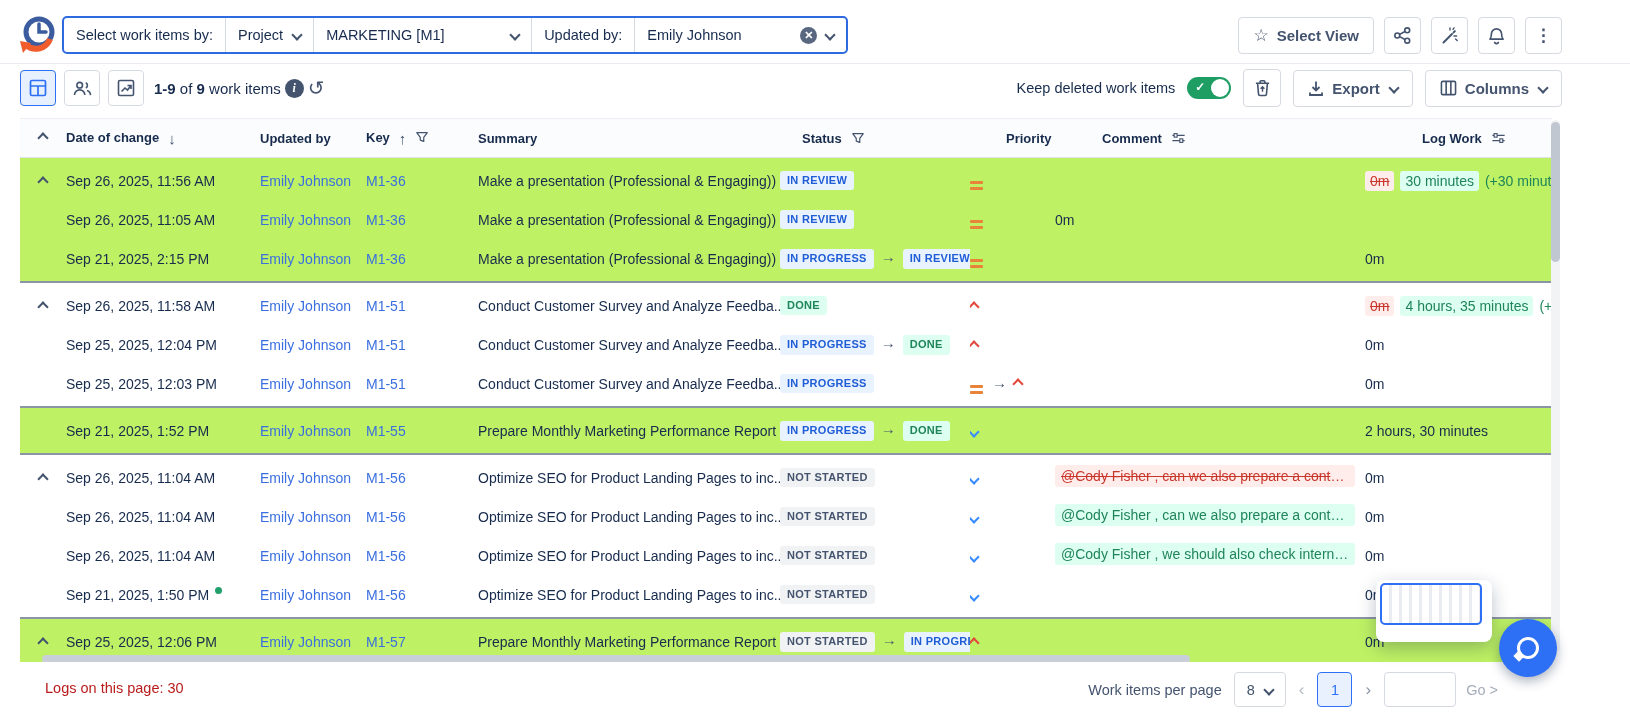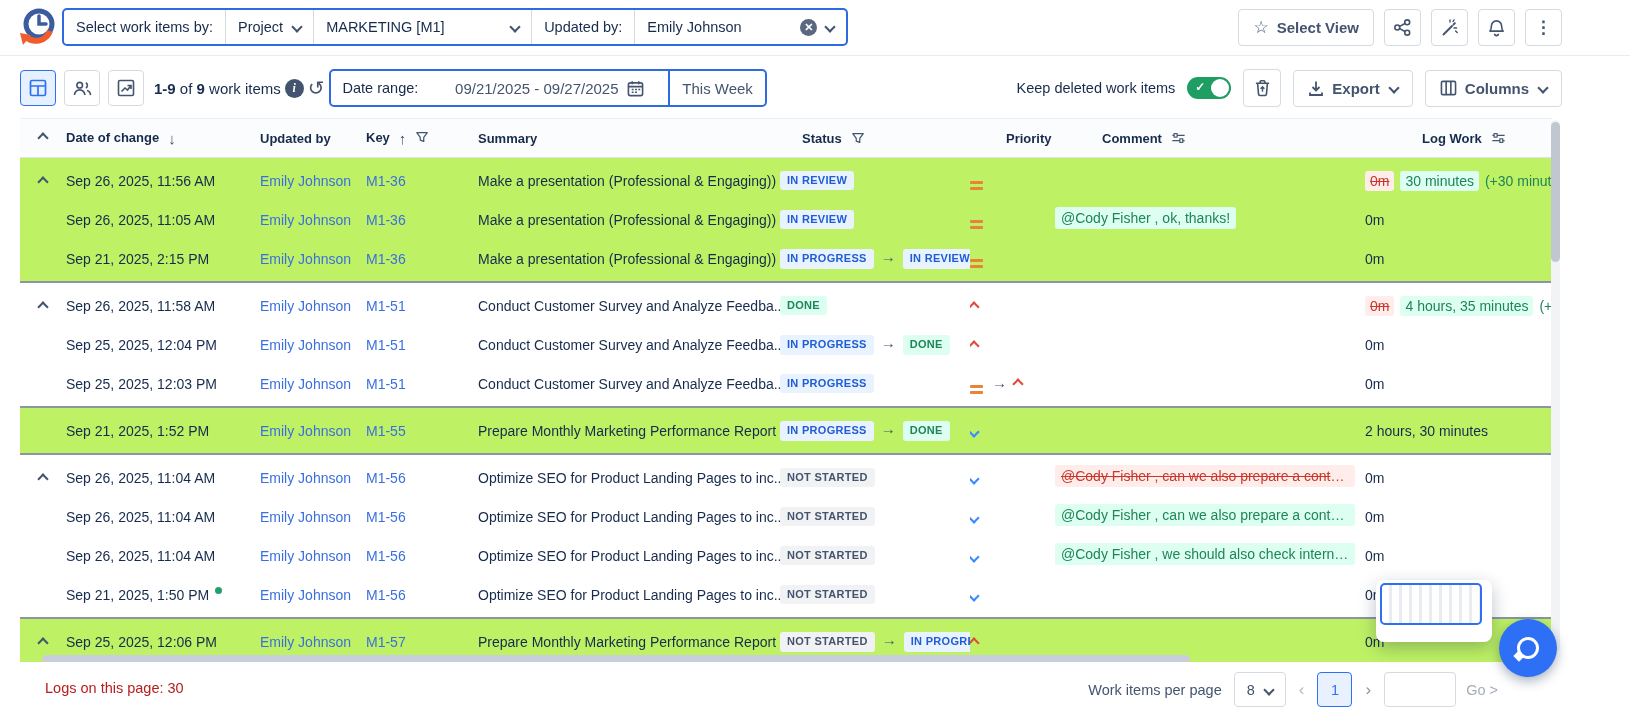--- a/index.html
+++ b/index.html
@@ -1,21 +1,21 @@
 <!DOCTYPE html>
 <html><head>
 <meta charset="utf-8">
 <style>
   * { box-sizing:border-box; margin:0; padding:0; }
   html,body { width:1630px; height:728px; }
   body { position:relative; background:#fff; overflow:hidden;
          font-family:"Liberation Sans", sans-serif; color:#172b4d; font-size:14px; }
 
   
-  .topbar { position:absolute; left:0; top:0; width:1630px; height:56px; background:#fff;
+  .topbar { position:absolute; left:0; top:8px; width:1630px; height:56px; background:#fff;
             border-bottom:1px solid #e9ebf0; }
   .logo { position:absolute; left:14px; top:5px; width:46px; height:46px; }
   .filter-group { position:absolute; left:62px; top:8px; height:38px; border:2px solid #2e6be0;
                   border-radius:5px; display:flex; align-items:stretch; background:#fff; }
   .fseg { display:flex; align-items:center; gap:8px; padding:0 12px; font-size:14.5px; color:#172b4d; white-space:nowrap; }
   .fseg.sep { border-left:1px solid #d5d9e0; }
   .fval { font-weight:400; }
   .wide { width:218px; justify-content:space-between; }
   .updwide { width:212px; justify-content:space-between; }
   .clear-x { width:17px; height:17px; border-radius:50%; background:#596780; color:#fff; font-size:11px;
@@ -227,36 +227,20 @@
 
   <div class="count">
     <b>1-9</b>
     <span>of</span>
     <b>9</b>
     <span>work items</span>
   </div>
   <span class="info-i">i</span>
   <span class="refresh">↺</span>
 
-  <div class="date-group">
-    <div class="dseg">
-      <span>Date range:</span>
-    </div>
-    <div class="dseg dval">
-      <span>09/21/2025 - 09/27/2025</span>
-      <svg width="17" height="17" viewBox="0 0 18 18">
-        <rect x="1.5" y="3" width="15" height="13.5" rx="2" fill="none" stroke="#44546f" stroke-width="1.7"></rect>
-        <path d="M5.5 1.2 V4.5 M12.5 1.2 V4.5 M1.5 7 H16.5" stroke="#44546f" stroke-width="1.7"></path>
-        <path d="M5 10 h2 M8.5 10 h2 M12 10 h2 M5 13 h2 M8.5 13 h2" stroke="#44546f" stroke-width="1.5"></path>
-      </svg>
-    </div>
-    <div class="dseg thisweek">
-      <span>This Week</span>
-    </div>
-  </div>
 
   <div class="tb-right">
     <span class="toggle-label">Keep deleted work items</span>
     <div class="toggle">
       <span class="chk">✓</span>
       <span class="knob"></span>
     </div>
     <button class="btn iconbtn" style="width:38px;height:38px;">
       <svg width="17" height="18" viewBox="0 0 18 19">
         <path d="M2 4.5 H16 M6.5 4.5 V2.8 a1 1 0 0 1 1-1 h3 a1 1 0 0 1 1 1 V4.5" fill="none" stroke="#44546f" stroke-width="1.7"></path>
@@ -360,21 +344,20 @@
           <div class="cell c-collapse"></div>
           <div class="cell"><span>Sep 26, 2025, 11:05 AM</span></div>
           <div class="cell"><span class="link">Emily Johnson</span></div>
           <div class="cell"><span class="link">M1-36</span></div>
           <div class="cell">Make a presentation (Professional &amp; Engaging))</div>
           <div class="cell"><span class="badge b-blue">IN REVIEW</span></div>
           <div class="cell"><span class="prio pmed">
               <i></i>
               <i></i>
             </span></div>
-          <div class="cell"><span class="cchip cm-added">@Cody Fisher , ok, thanks!</span></div>
           <div class="cell lw">
             <span class="lw-plain">0m</span>
           </div>
         </div>
         <div class="trow">
           <div class="cell c-collapse"></div>
           <div class="cell"><span>Sep 21, 2025, 2:15 PM</span></div>
           <div class="cell"><span class="link">Emily Johnson</span></div>
           <div class="cell"><span class="link">M1-36</span></div>
           <div class="cell">Make a presentation (Professional &amp; Engaging))</div>

